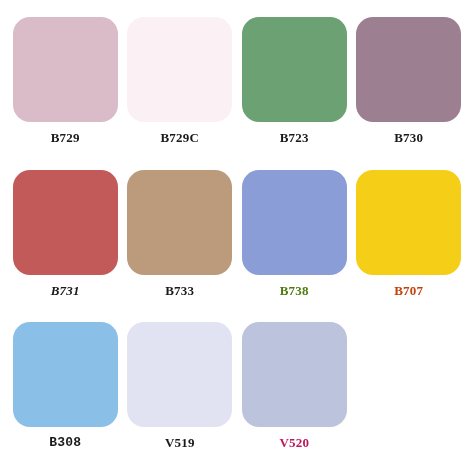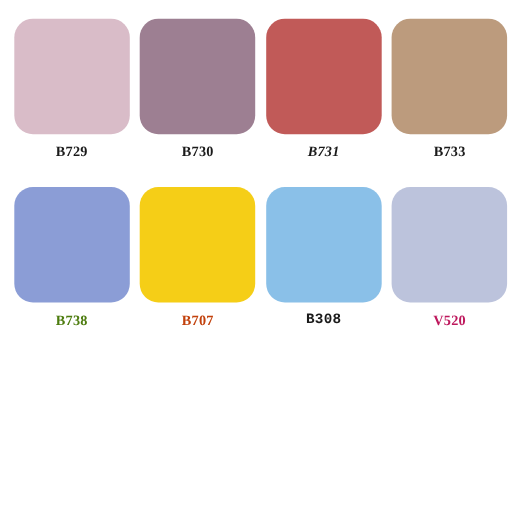--- a/index.html
+++ b/index.html
@@ -48,21 +48,29 @@
 </head>
 <body style="background-color: rgb(255, 255, 255);">
 
 <div id="palette-grid">
 
   <div class="swatch-cell">
     <div class="swatch-chip" style="background-color: rgb(217, 188, 200);"></div>
     <div class="swatch-label" style="color: rgb(26, 26, 26);">B729</div>
   </div>
 
+  <div class="swatch-cell">
+    <div class="swatch-chip" style="background-color: rgb(251, 240, 243);"></div>
+    <div class="swatch-label" style="color: rgb(26, 26, 26);">B729C</div>
+  </div>
 
+  <div class="swatch-cell">
+    <div class="swatch-chip" style="background-color: rgb(107, 161, 115);"></div>
+    <div class="swatch-label" style="color: rgb(26, 26, 26);">B723</div>
+  </div>
 
   <div class="swatch-cell">
     <div class="swatch-chip" style="background-color: rgb(157, 127, 146);"></div>
     <div class="swatch-label" style="color: rgb(26, 26, 26);">B730</div>
   </div>
 
   <div class="swatch-cell">
     <div class="swatch-chip" style="background-color: rgb(193, 90, 88);"></div>
     <div class="swatch-label" style="color: rgb(26, 26, 26); font-style: italic;">B731</div>
   </div>
@@ -80,20 +88,24 @@
   <div class="swatch-cell">
     <div class="swatch-chip" style="background-color: rgb(245, 206, 23);"></div>
     <div class="swatch-label" style="color: #c2410c;">B707</div>
   </div>
 
   <div class="swatch-cell">
     <div class="swatch-chip" style="background-color: rgb(138, 192, 232);"></div>
     <div class="swatch-label" style="color: rgb(26, 26, 26); font-family: Liberation Mono, monospace;">B308</div>
   </div>
 
+  <div class="swatch-cell">
+    <div class="swatch-chip" style="background-color: rgb(226, 227, 242);"></div>
+    <div class="swatch-label" style="color: rgb(26, 26, 26);">V519</div>
+  </div>
 
   <div class="swatch-cell">
     <div class="swatch-chip" style="background-color: rgb(188, 195, 220);"></div>
     <div class="swatch-label" style="color: #be185d;">V520</div>
   </div>
 
 
 </div>
 
 </body></html>

